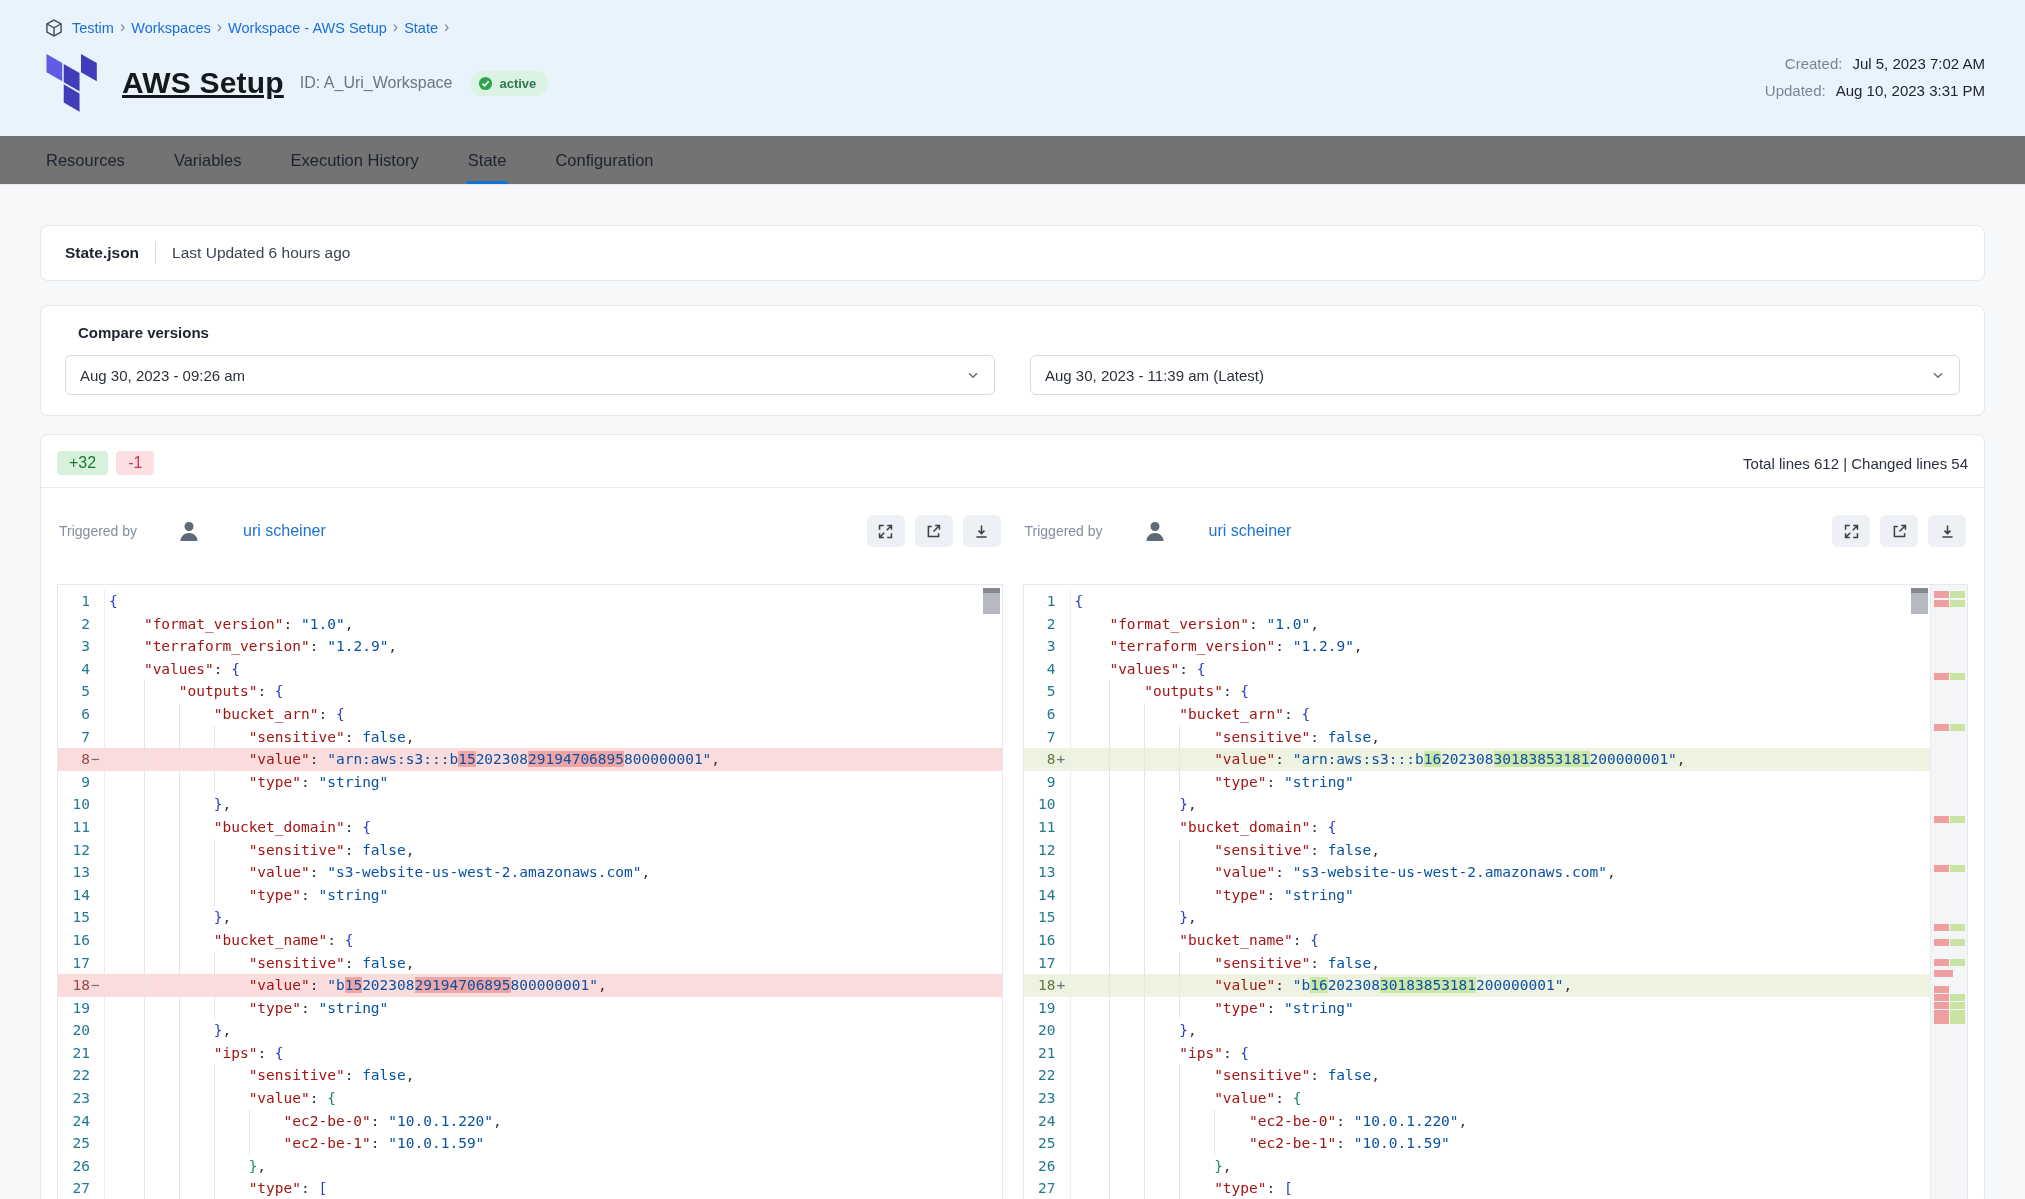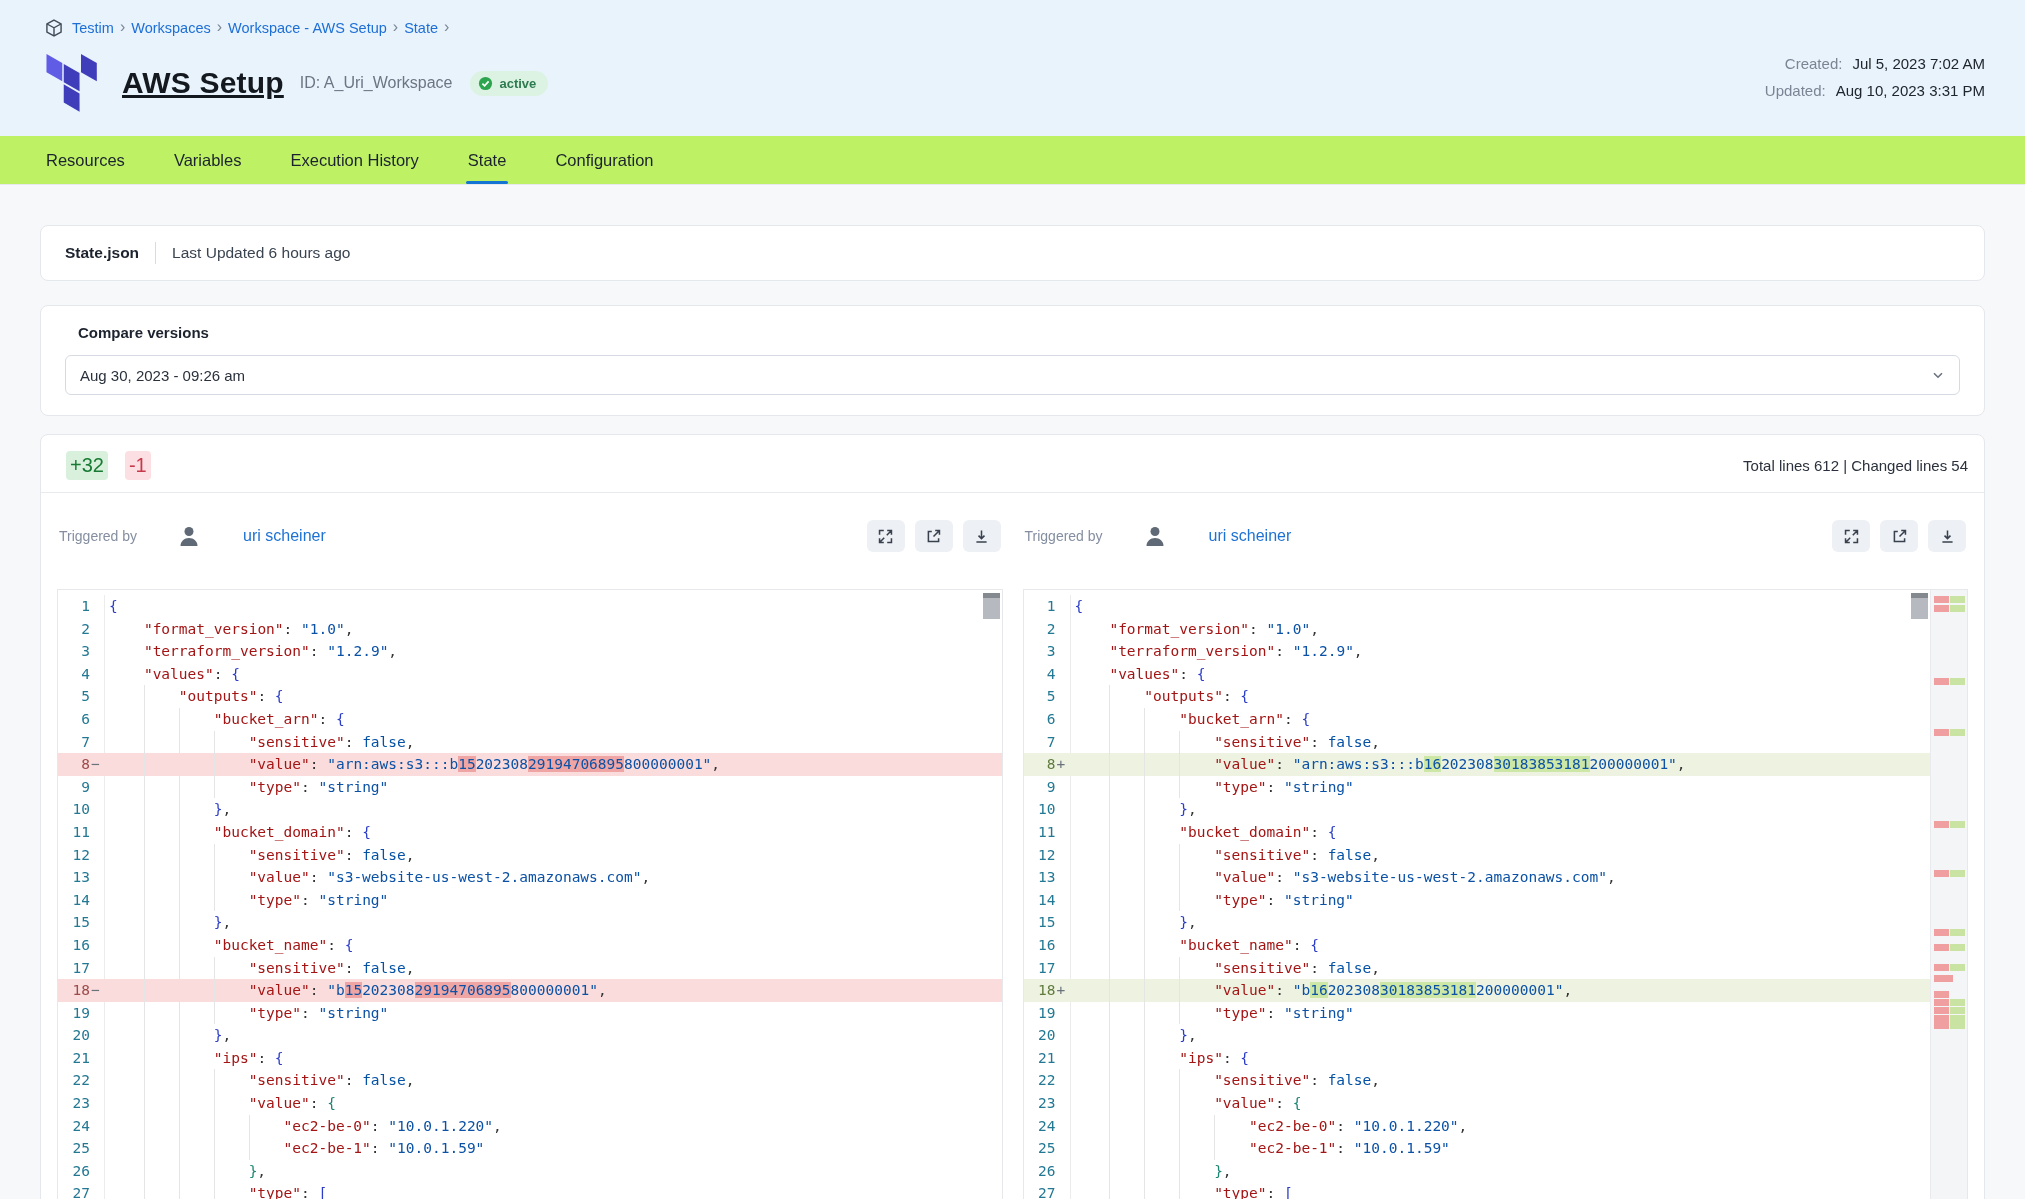--- a/index.html
+++ b/index.html
@@ -18,21 +18,21 @@
   .hdr-id { font-size:16px; color:#6c7584; margin-left:16px; }
   .badge-active { display:inline-flex; align-items:center; gap:6px; margin-left:18px;
       background:#dcf3e3; color:#2e7b4f; font-size:13px; font-weight:bold;
       padding:5px 12px 5px 8px; border-radius:13px; }
   .hdr-dates { margin-left:auto; font-size:15px; text-align:right; }
   .hdr-dates .row { display:flex; justify-content:flex-end; gap:10px; margin-bottom:10px; }
   .hdr-dates .lbl { color:#7b8494; }
   .hdr-dates .val { color:#20262e; }
 
   
-  .tabsbar { background:#bef264; border-bottom:1px solid #e7e9ee; padding:0 46px;
+  .tabsbar { background:#737373; border-bottom:1px solid #e7e9ee; padding:0 46px;
       display:flex; gap:49px; height:49px; align-items:stretch; }
   .tab { font-size:16.5px; color:#1c232e; display:flex; align-items:center;
       position:relative; cursor:pointer; }
   .tab.active::after { content:""; position:absolute; left:-2px; right:-2px; bottom:0;
       height:3px; background:#1474d4; border-radius:2px; }
 
   
   .main { padding:40px 40px 0 40px; }
   .card { background:#fff; border:1px solid #e4e7ec; border-radius:8px; }
 
@@ -44,21 +44,21 @@
   .comparecard { padding:18px 24px 20px; margin-bottom:18px; }
   .comparetitle { font-size:15px; font-weight:bold;margin-left:13px; }
   .selects { display:flex; gap:35px; margin-top:14px; }
   .select { flex:1; height:40px; border:1px solid #d6dae2; border-radius:6px;
       display:flex; align-items:center; padding:0 14px; font-size:15px; color:#2a313c;
       background:#fff; cursor:pointer; }
   .select .chev { margin-left:auto; color:#6b7280; }
 
   .diffcard { padding-top:14px; overflow:hidden; }
   .statsrow { display:flex; align-items:center; padding:2px 16px 12px; }
-  .chip { font-size:20px; padding:3px 4px; border-radius:4px;margin-left:9px; }
+  .chip { font-size:16px; padding:3px 12px; border-radius:4px; }
   .chip.add { background:#d9f0dd; color:#187a33; margin-right:8px; }
   .chip.del { background:#fbdfe2; color:#c9374a; }
   .totals { margin-left:auto; font-size:15px; color:#2a313c; }
   .diffdivider { border-top:1px solid #e8eaee; }
 
   .panels { display:flex; gap:20px; padding:0 16px; }
   .diffcol { flex:1; min-width:0; }
   .trigrow { display:flex; align-items:center; margin:26px 2px 0; height:34px;gap:32px; }
   .triglbl { font-size:14px; color:#848ea0; }
   .avatar { width:24px; height:24px; margin:0 10px 0 8px; }
@@ -168,20 +168,26 @@
     <span class="statefile">State.json</span>
     <span class="vdiv"></span>
     <span class="lastupd">Last Updated 6 hours ago</span>
   </div>
 
   <div class="card comparecard">
     <div class="comparetitle">Compare versions</div>
     <div class="selects">
       <div class="select">
         <span>Aug 30, 2023 - 09:26 am</span>
+        <svg class="chev" width="14" height="14" viewBox="0 0 14 14" fill="none" stroke="#6b7280" stroke-width="1.6">
+            <path d="M3 5.2 7 9.2 11 5.2"></path>
+          </svg>
+      </div>
+      <div class="select">
+        <span>Aug 30, 2023 - 11:39 am (Latest)</span>
         <svg class="chev" width="14" height="14" viewBox="0 0 14 14" fill="none" stroke="#6b7280" stroke-width="1.6">
             <path d="M3 5.2 7 9.2 11 5.2"></path>
           </svg>
       </div>
     </div>
   </div>
 
   <div class="card diffcard">
     <div class="statsrow">
       <span class="chip add">+32</span>

